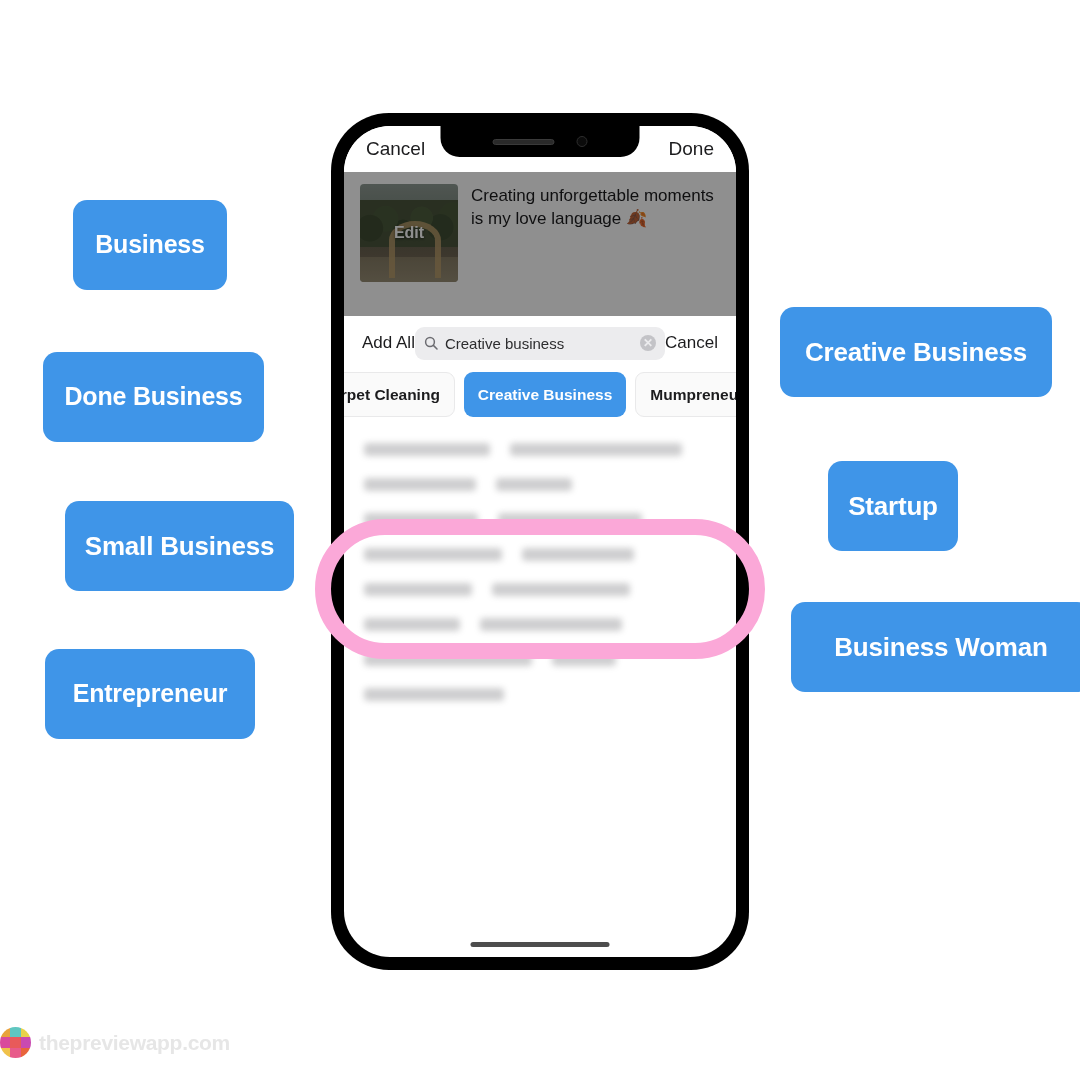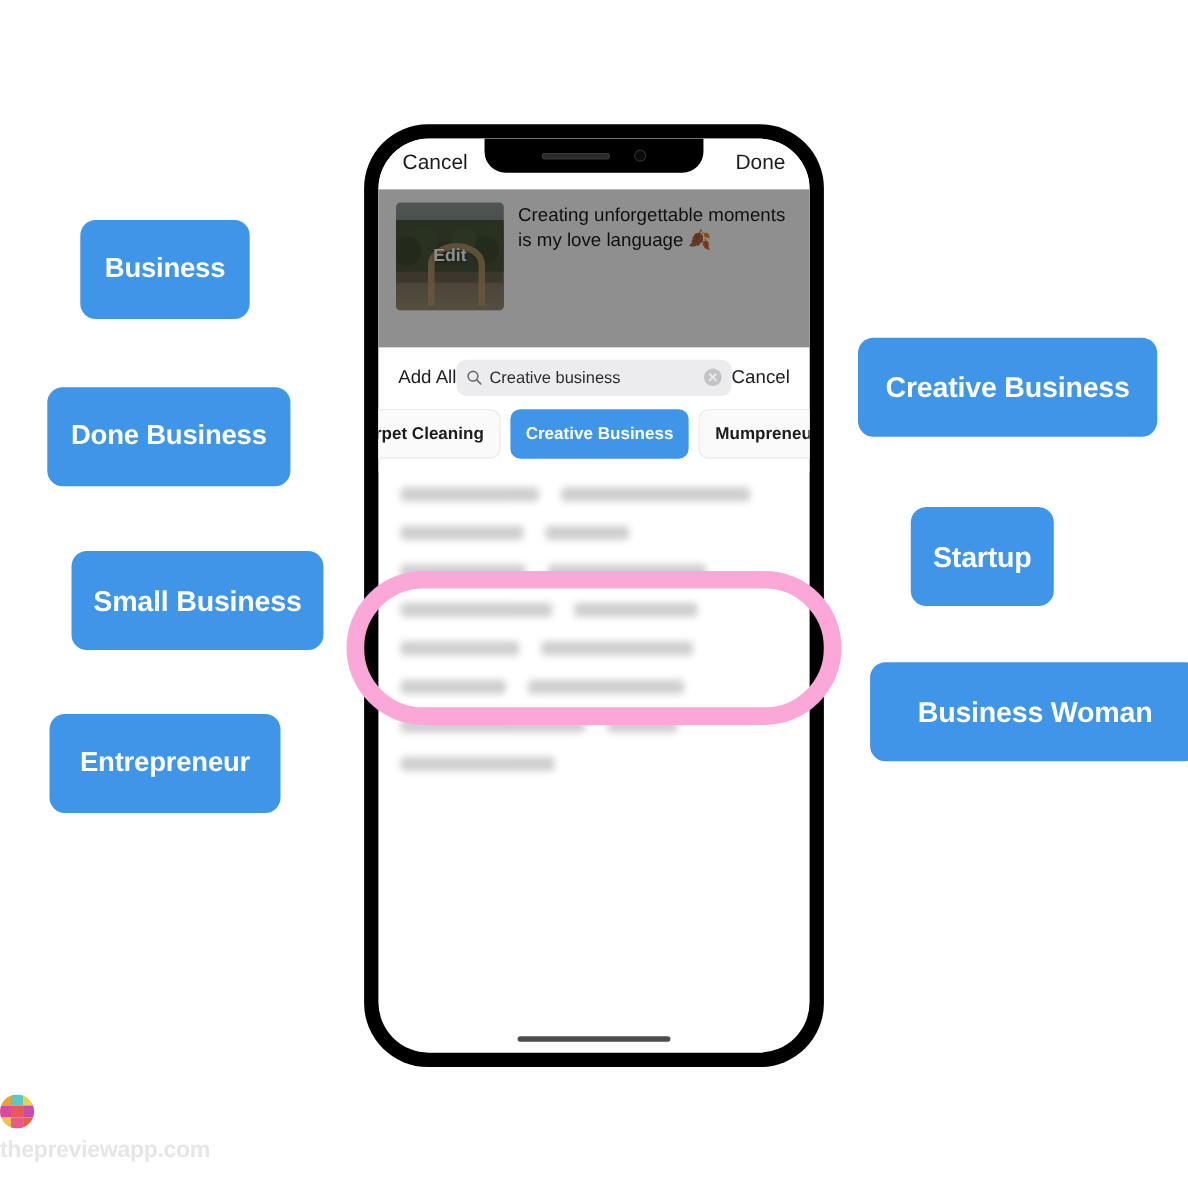--- a/index.html
+++ b/index.html
@@ -399,21 +399,22 @@
     z-index: 60;
     pointer-events: none;
   }
 
   
   #footer {
     position: absolute;
     left: 0; right: 0;
     bottom: 22px;
     display: flex;
-    flex-direction: column;
+    flex-direction: row;
+    align-items: center;
     gap: 8px;
   }
   #footer-logo {
     width: 31px;
     height: 31px;
     border-radius: 50%;
     overflow: hidden;
     display: grid;
     grid-template-columns: repeat(3, 1fr);
     grid-template-rows: repeat(3, 1fr);

